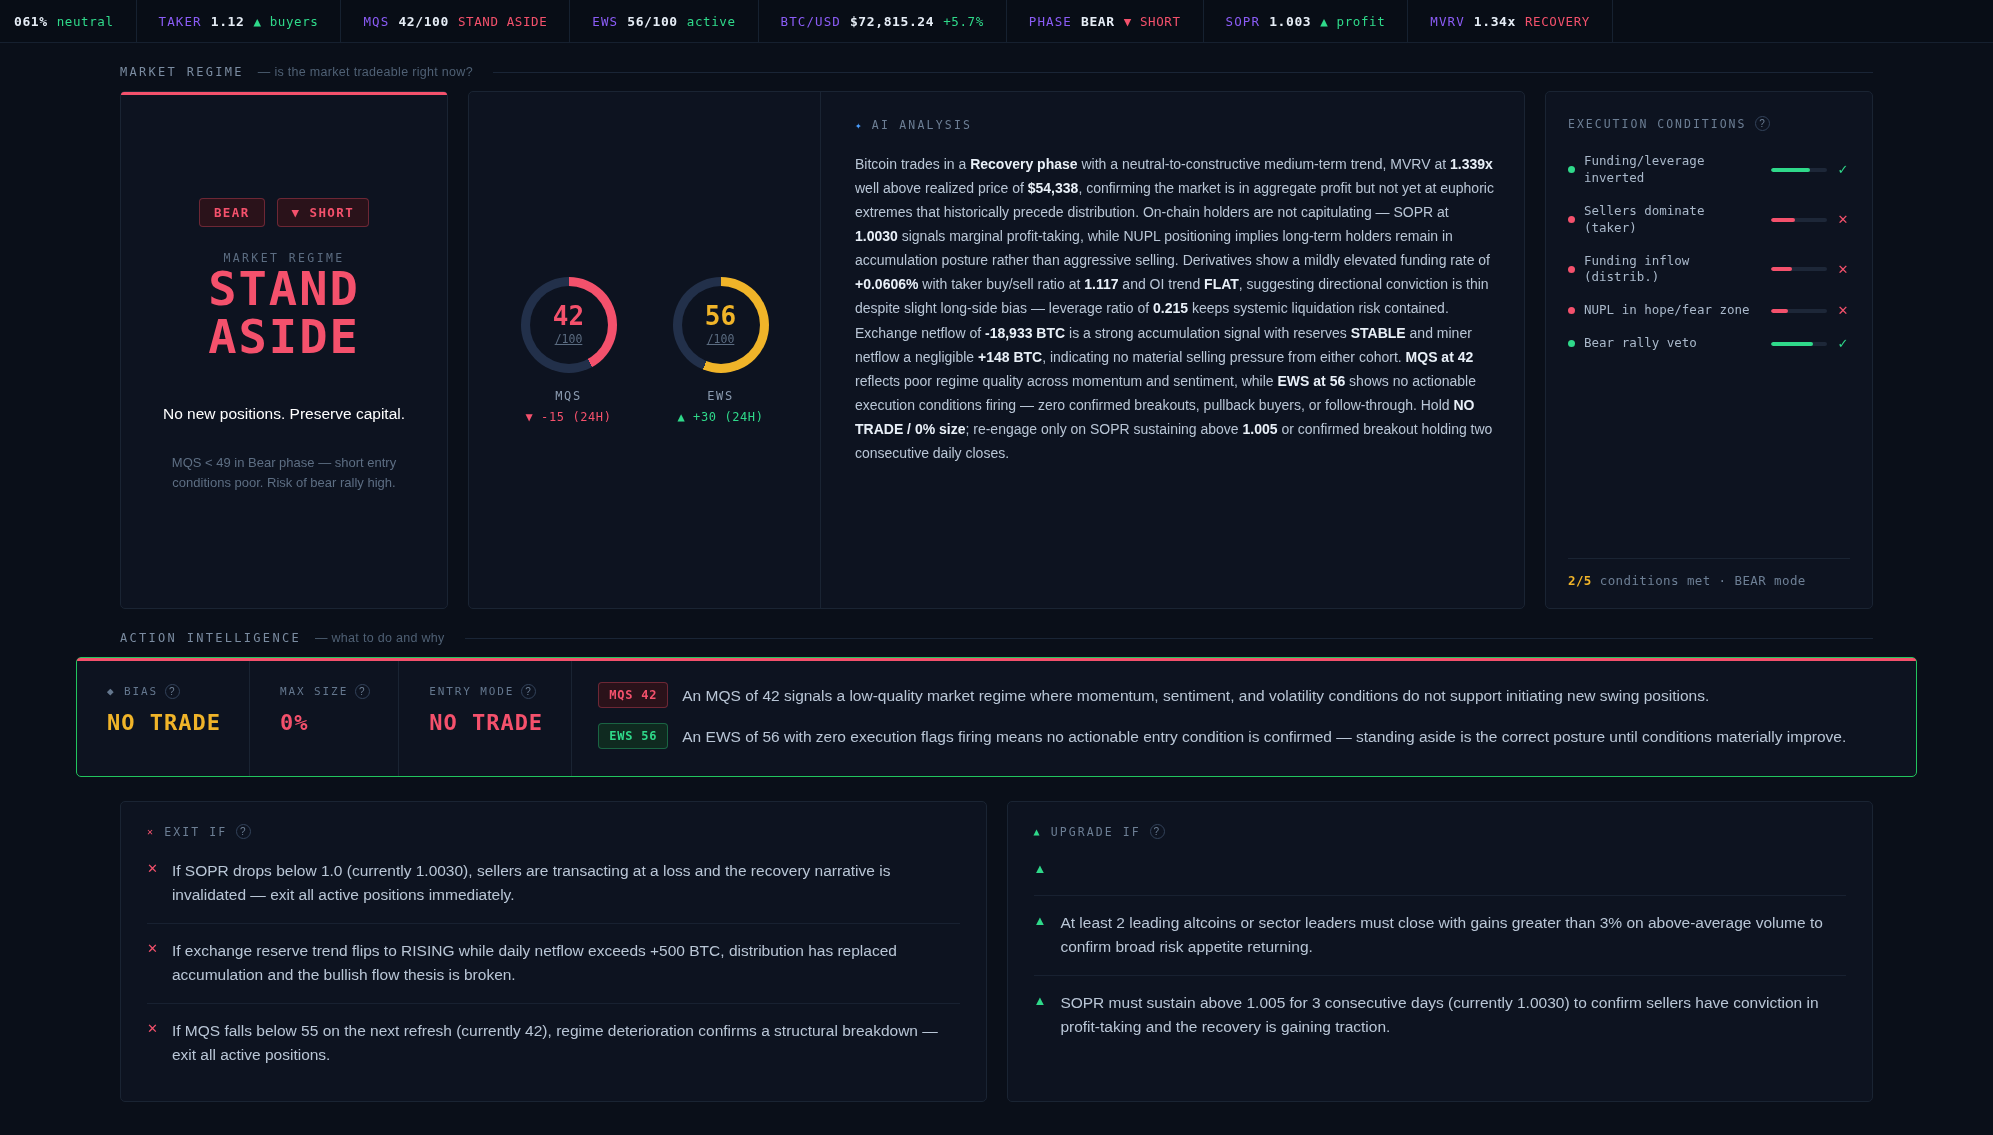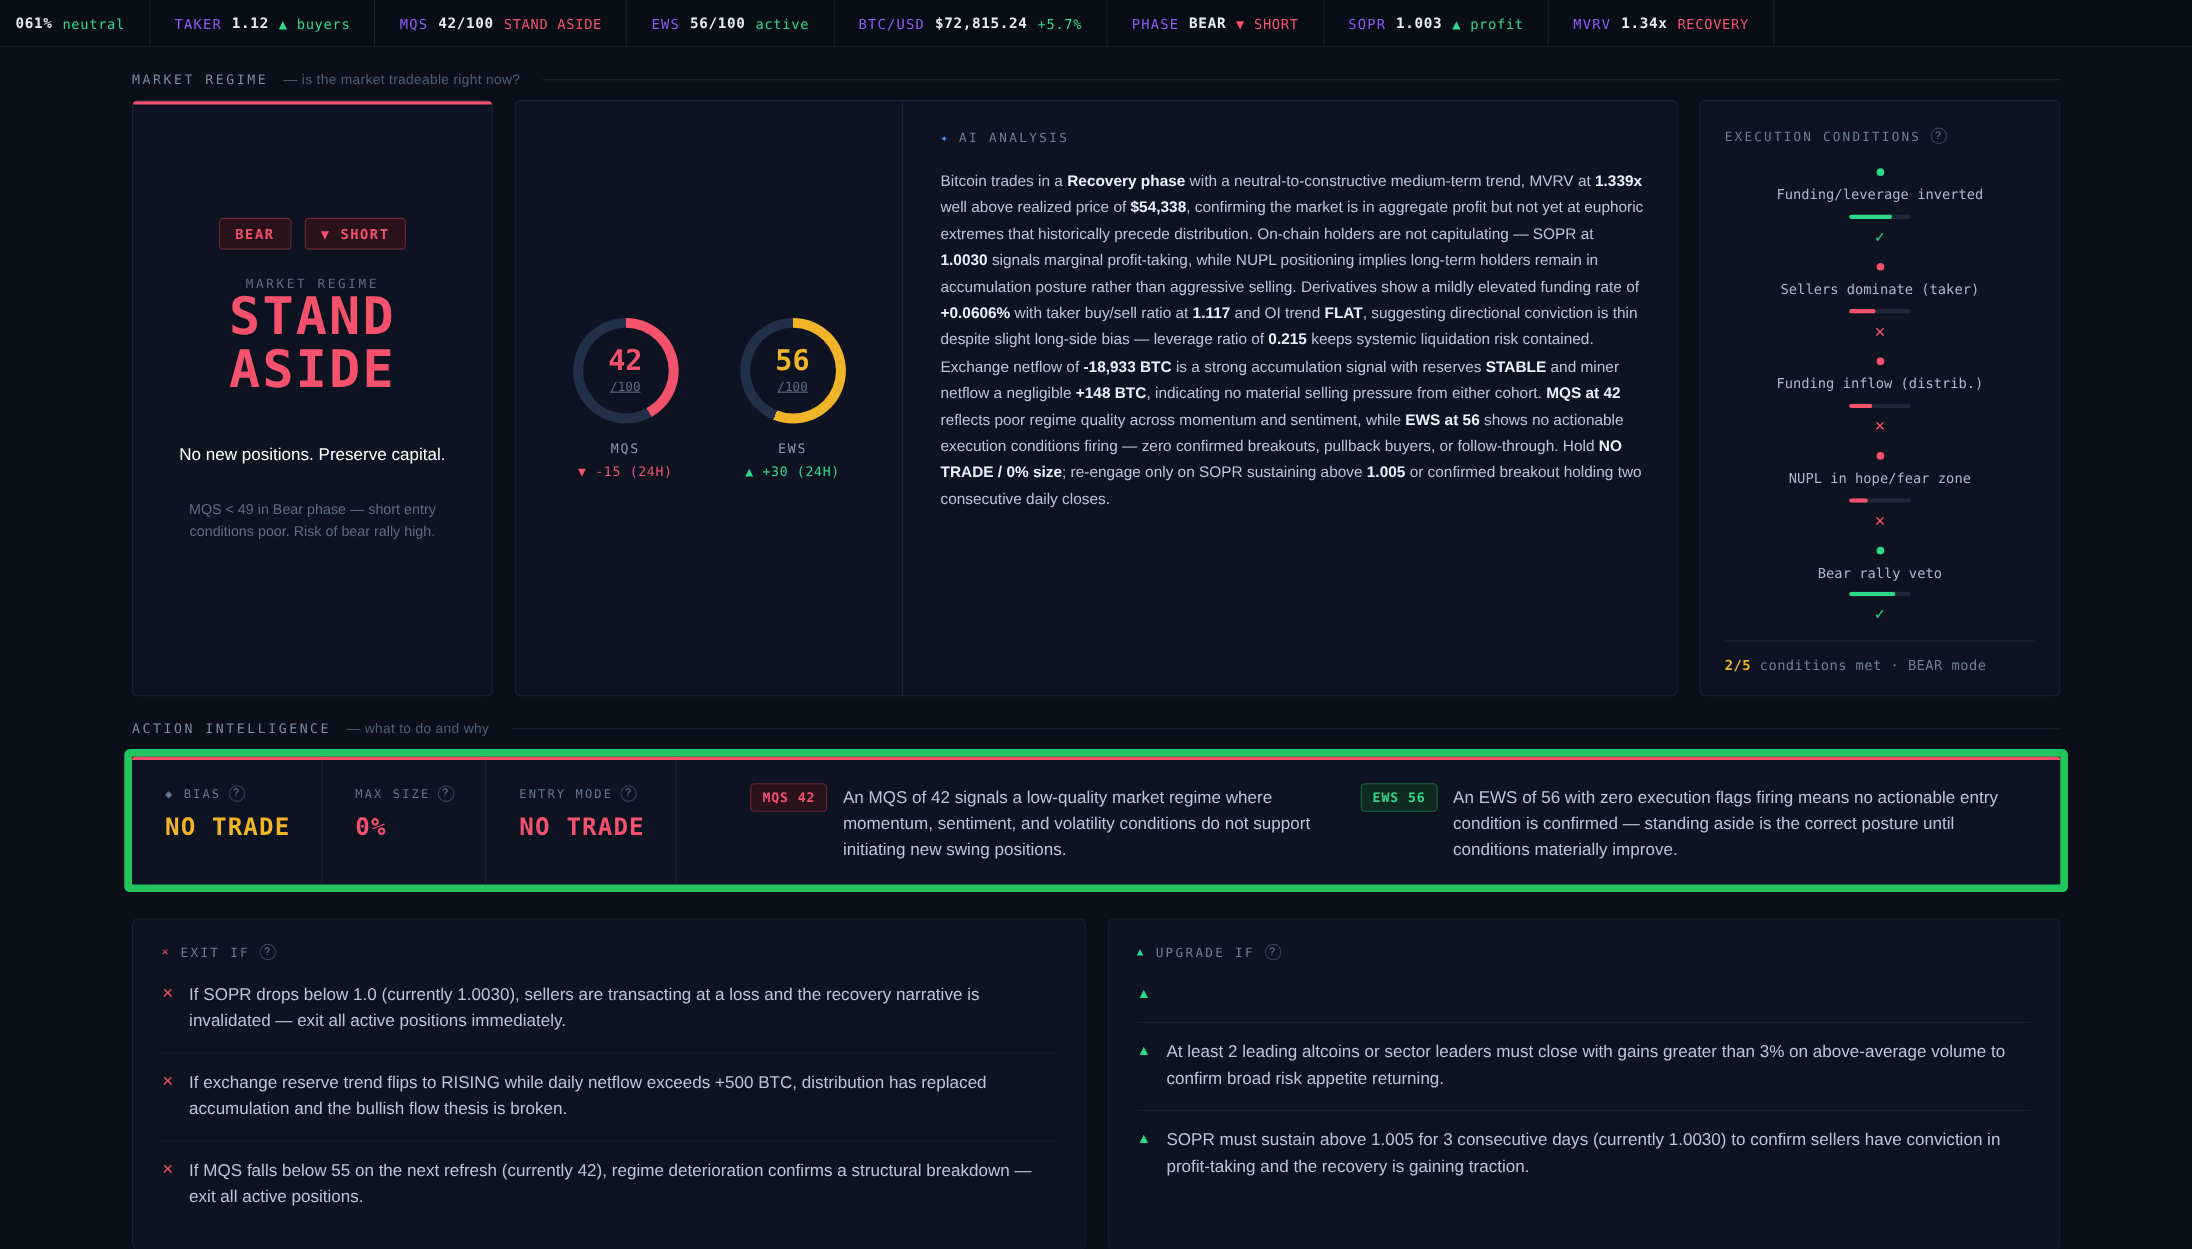--- a/index.html
+++ b/index.html
@@ -251,21 +251,20 @@
     line-height: 13px;
     text-align: center;
     font-family: "Liberation Sans", sans-serif;
     display: inline-block;
   }
   .cond {
     display: flex;
     align-items: center;
     gap: 9px;
     margin-bottom: 16px;
-    flex-direction: column;
   }
   .dot { width: 7px; height: 7px; border-radius: 50%; flex: 0 0 auto; }
   .cond .nm {
     flex: 1;
     font-family: "DejaVu Sans Mono", monospace;
     font-size: 12.5px;
     line-height: 1.35;
     color: #a9b8ca;
   }
   .bar {
@@ -283,28 +282,27 @@
     border-top: 1px solid #1a2433;
     font-family: "DejaVu Sans Mono", monospace;
     font-size: 12.5px;
     color: #6d7f95;
     letter-spacing: 0.4px;
   }
   .exec-foot b { color: #f0b429; }
 
   
   .action-bar {
-    margin: 0 113px;
+    margin: 0 76px;
     background: #0d1320;
-    border: 7px solid #22c55e;
+    border: 1px solid #22c55e;
     border-radius: 5px;
     position: relative;
     display: flex;
     min-height: 120px;
-    gap: 41px;
   }
   .action-bar::before {
     content: "";
     position: absolute;
     top: 0; left: 0; right: 0;
     height: 3px;
     background: #f4516c;
     border-radius: 5px 5px 0 0;
   }
   .stat {
@@ -329,21 +327,21 @@
     font-size: 22px;
     font-weight: bold;
     letter-spacing: 1px;
     color: #f0b429;
   }
   .stat .v.red { color: #f4516c; }
   .reasons {
     flex: 1;
     padding: 24px 30px 20px 26px;
     display: flex;
-    flex-direction: row;
+    flex-direction: column;
     gap: 15px;
   }
   .reason { display: flex; align-items: flex-start; gap: 14px; }
   .tag {
     font-family: "DejaVu Sans Mono", monospace;
     font-size: 12px;
     font-weight: bold;
     letter-spacing: 0.8px;
     padding: 5px 10px;
     border-radius: 4px;

